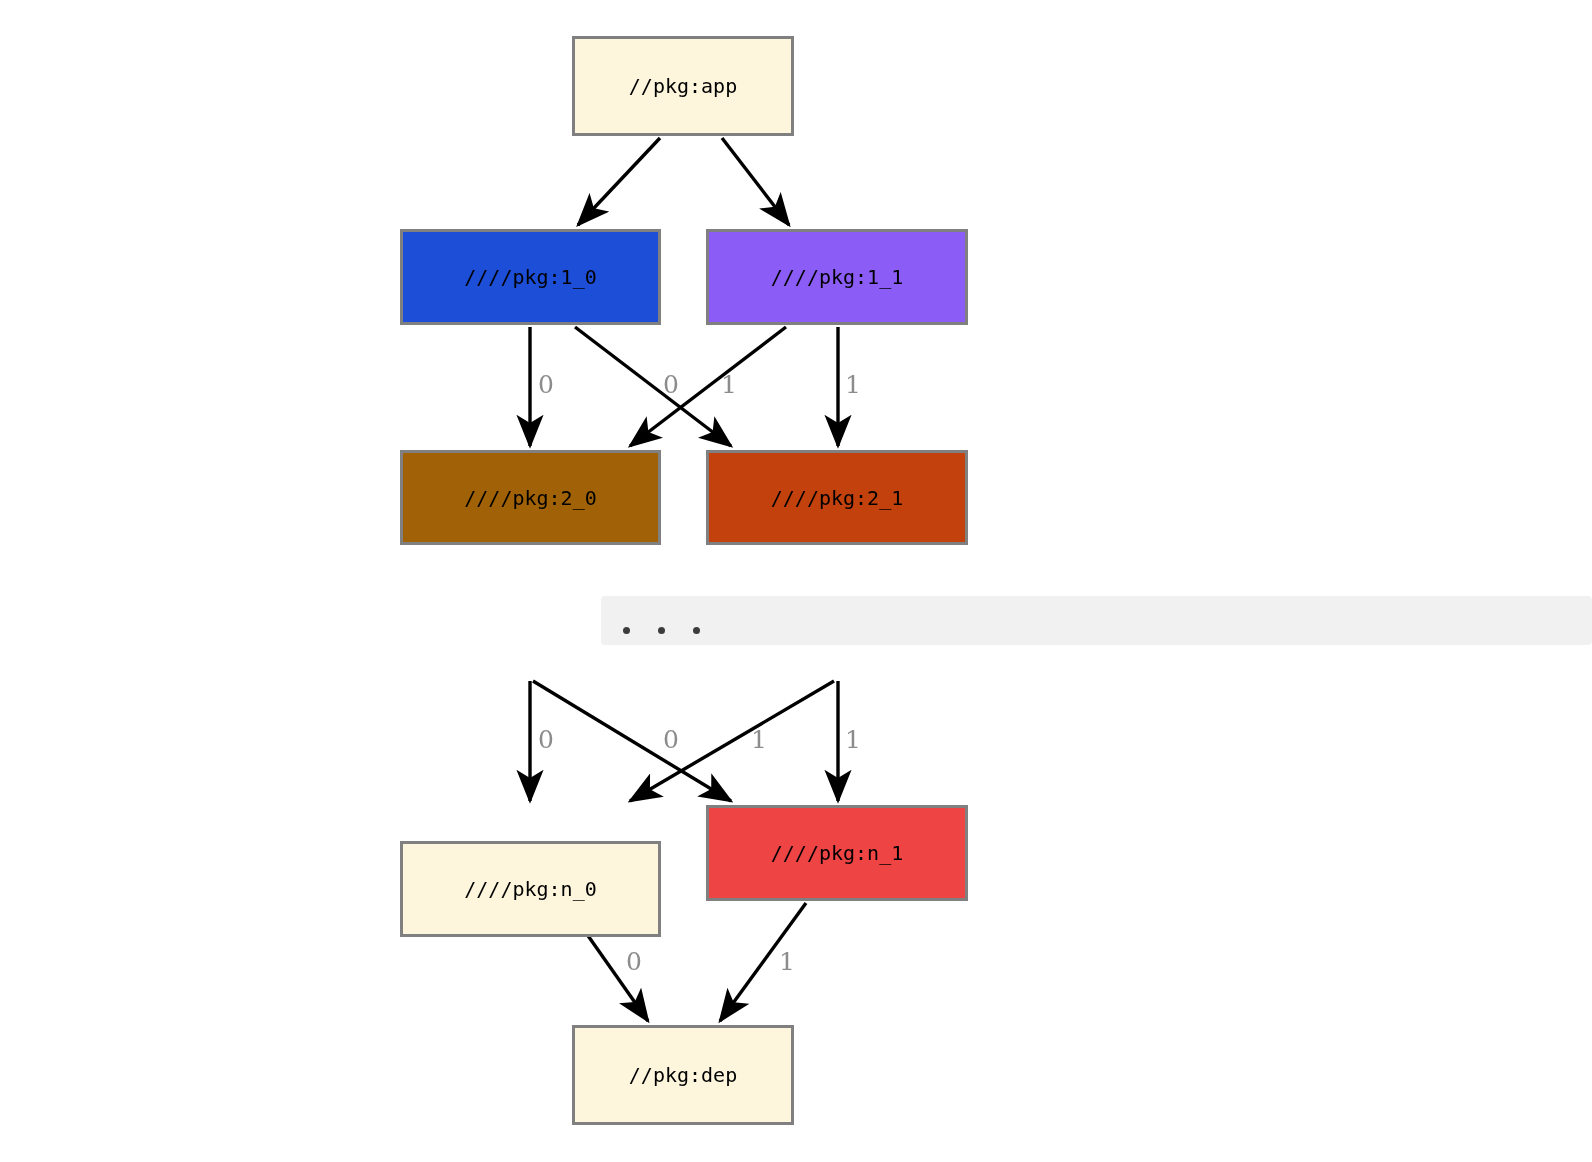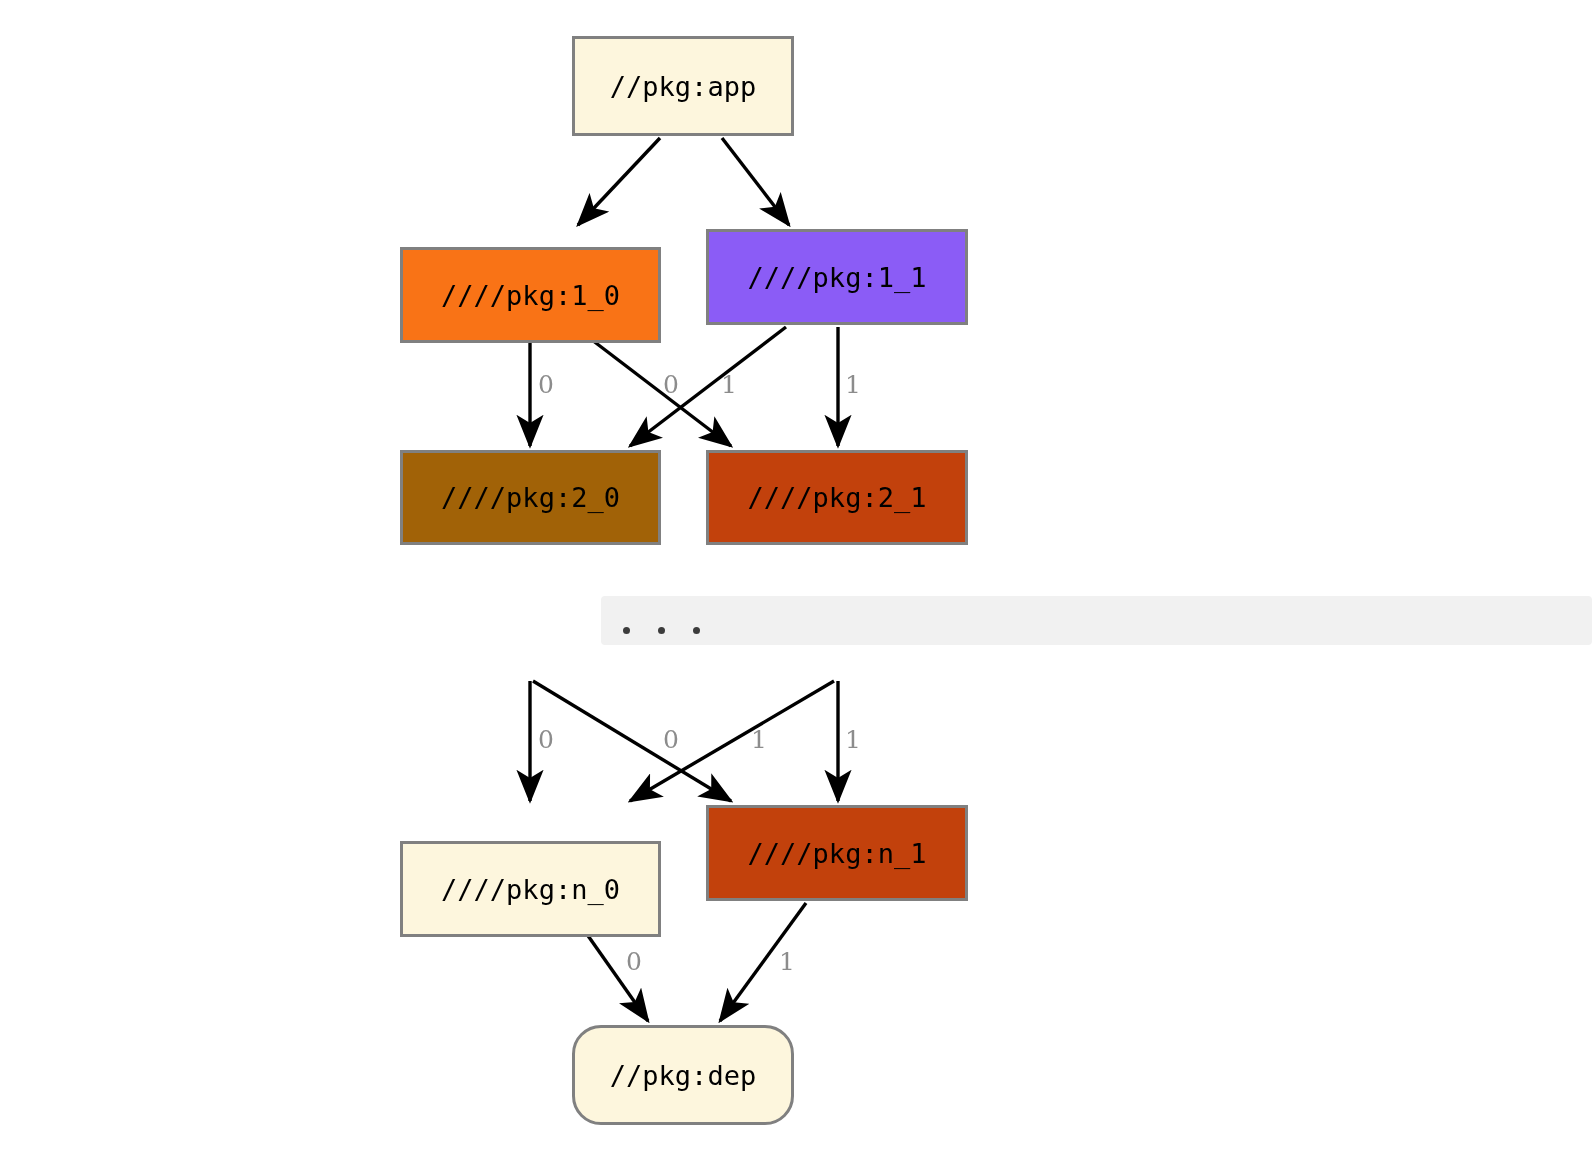--- a/index.html
+++ b/index.html
@@ -33,21 +33,21 @@
     position: absolute;
     box-sizing: border-box;
     border: 3px solid #808080;
     background: #fdf6dd;
     display: flex;
     align-items: center;
     justify-content: center;
   }
   .node-label {
     font-family: "DejaVu Sans Mono", "Liberation Mono", monospace;
-    font-size: 27px;
+    font-size: 20px;
     color: #000000;
     letter-spacing: 0px;
     white-space: nowrap;
     user-select: none;
   }
   .edge-label {
     position: absolute;
     font-family: "DejaVu Serif", "Liberation Serif", serif;
     font-size: 25px;
     color: #8c8c8c;
@@ -101,39 +101,39 @@
         <line x1="838" y1="681" x2="838" y2="801" stroke="#000000" stroke-width="3.4" marker-end="url(#arrowhead)"></line>
         <line x1="565" y1="903" x2="648" y2="1021" stroke="#000000" stroke-width="3.4" marker-end="url(#arrowhead)"></line>
         <line x1="806" y1="903" x2="720" y2="1021" stroke="#000000" stroke-width="3.4" marker-end="url(#arrowhead)"></line>
       </g>
   </svg>
 
   <div id="nodes-layer">
       <div class="node-box" style="left: 572px; top: 36px; width: 222px; height: 100px; background: rgb(253, 246, 221); border-color: rgb(128, 128, 128);">
         <span class="node-label">//pkg:app</span>
       </div>
-      <div class="node-box" style="left: 400px; top: 229px; width: 261px; height: 96px; background: #f97316; border-color: rgb(128, 128, 128); margin-top: 18px;">
+      <div class="node-box" style="left: 400px; top: 229px; width: 261px; height: 96px; background: #1d4ed8; border-color: rgb(128, 128, 128);">
         <span class="node-label">////pkg:1_0</span>
       </div>
       <div class="node-box" style="left: 706px; top: 229px; width: 262px; height: 96px; background: #8b5cf6; border-color: rgb(128, 128, 128);">
         <span class="node-label">////pkg:1_1</span>
       </div>
       <div class="node-box" style="left: 400px; top: 450px; width: 261px; height: 95px; background: #a16207; border-color: rgb(128, 128, 128);">
         <span class="node-label">////pkg:2_0</span>
       </div>
       <div class="node-box" style="left: 706px; top: 450px; width: 262px; height: 95px; background: #c2410c; border-color: rgb(128, 128, 128);">
         <span class="node-label">////pkg:2_1</span>
       </div>
       <div class="node-box" style="left: 400px; top: 805px; width: 261px; height: 96px; background: rgb(253, 246, 221); border-color: rgb(128, 128, 128); margin-top: 36px;">
         <span class="node-label">////pkg:n_0</span>
       </div>
-      <div class="node-box" style="left: 706px; top: 805px; width: 262px; height: 96px; background: #c2410c; border-color: rgb(128, 128, 128);">
+      <div class="node-box" style="left: 706px; top: 805px; width: 262px; height: 96px; background: #ef4444; border-color: rgb(128, 128, 128);">
         <span class="node-label">////pkg:n_1</span>
       </div>
-      <div class="node-box" style="left: 572px; top: 1025px; width: 222px; height: 100px; background: rgb(253, 246, 221); border-color: rgb(128, 128, 128); border-radius: 29px;">
+      <div class="node-box" style="left: 572px; top: 1025px; width: 222px; height: 100px; background: rgb(253, 246, 221); border-color: rgb(128, 128, 128);">
         <span class="node-label">//pkg:dep</span>
       </div>
     </div>
   <div id="edge-labels-layer">
       <div class="edge-label" style="left: 538px; top: 372px; color: rgb(140, 140, 140);">0</div>
       <div class="edge-label" style="left: 663px; top: 372px; color: rgb(140, 140, 140);">0</div>
       <div class="edge-label" style="left: 721px; top: 372px; color: rgb(140, 140, 140);">1</div>
       <div class="edge-label" style="left: 845px; top: 372px; color: rgb(140, 140, 140);">1</div>
       <div class="edge-label" style="left: 538px; top: 727px; color: rgb(140, 140, 140);">0</div>
       <div class="edge-label" style="left: 663px; top: 727px; color: rgb(140, 140, 140);">0</div>

